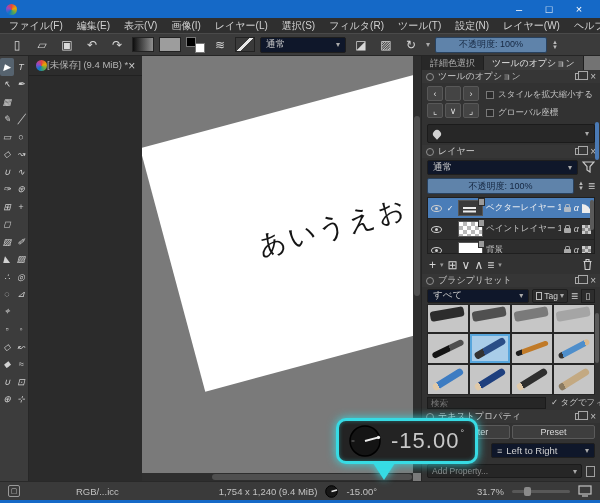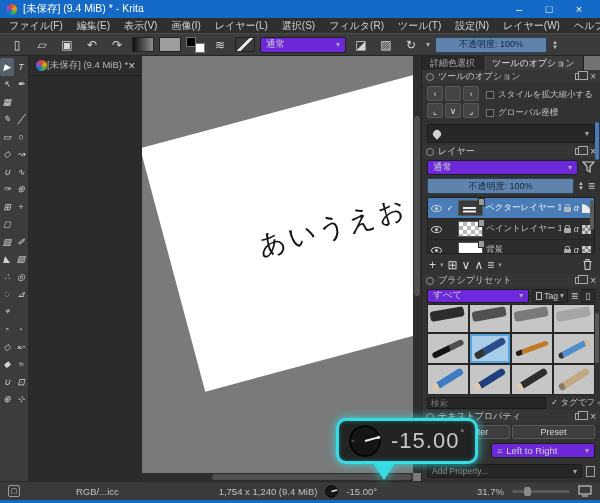--- a/index.html
+++ b/index.html
@@ -19,21 +19,21 @@
 
   
   .toolbar{height:23px;background:#3b3b3b;border-top:1px solid #4a4a4a;border-bottom:1px solid #252525;display:flex;align-items:center;gap:5px;padding:0 7px;flex:0 0 auto}
   .ti{width:20px;text-align:center;color:#d8d8d8;font-size:12px;line-height:16px}
   .grad-sw{width:22px;height:15px;background:linear-gradient(90deg,#0e0e0e,#909090);border:1px solid #222}
   .pat-sw{width:22px;height:15px;background:#9d9d9d;border:1px solid #222}
   .fgbg{position:relative;width:19px;height:16px}
   .fg-sw{position:absolute;left:0;top:0;width:10px;height:10px;background:#000;border:1px solid #777;z-index:2}
   .bg-sw{position:absolute;right:0;bottom:0;width:10px;height:10px;background:#fff;border:1px solid #777}
   .brushbox{width:20px;height:15px;border:1px solid #222;background:linear-gradient(135deg,#3a3a3a 42%,#e8e8e8 42%,#e8e8e8 58%,#3a3a3a 58%)}
-  .combo{display:flex;align-items:center;justify-content:space-between;background:#6d28d9;border:1px solid #1e1e1e;height:16px;padding:0 5px;font-size:9.5px;color:#cfcfcf;border-radius:2px}
+  .combo{display:flex;align-items:center;justify-content:space-between;background:#0f172a;border:1px solid #1e1e1e;height:16px;padding:0 5px;font-size:9.5px;color:#cfcfcf;border-radius:2px}
   .blend-main{width:86px}
   .caret{font-size:8px;color:#aaa}
   .op-slider{width:112px;height:16px;background:#5f83aa;border:1px solid #28415e;color:#152741;font-size:9px;display:flex;align-items:center;justify-content:center;border-radius:2px}
   .spin{display:flex;flex-direction:column;font-size:6px;line-height:5px;color:#bbb}
 
   
   .main{flex:1;display:flex;min-height:0}
 
   .toolbox{width:29px;background:#3c3c3c;border-right:1px solid #272727;display:grid;grid-template-columns:14px 14px;grid-auto-rows:17.5px;justify-content:center;padding-top:2px;flex:0 0 auto}
   .tool{display:flex;align-items:center;justify-content:center;font-size:9px;color:#d2d2d2}
@@ -152,21 +152,20 @@
   .rot-deg{font-size:9px;color:#c8c8c8;vertical-align:top;margin-left:1px}
   .rot-tail{position:absolute;left:373px;top:463px;width:0;height:0;border-left:11px solid transparent;border-right:11px solid transparent;border-top:17px solid #37dbe4;filter:drop-shadow(0 0 4px rgba(55,219,228,.95));z-index:59}
 </style>
 </head>
 <body>
 
 <div class="win">
 
   <div class="titlebar">
     <span class="krita-logo"></span>
-    <span>[未保存] (9.4 MiB) * - Krita</span>
     <span class="tb-controls">
       <span class="tb-btn">–</span>
       <span class="tb-btn">□</span>
       <span class="tb-btn">×</span>
     </span>
   </div>
 
   <div class="menubar">
 
   <span class="mi">ファイル(F)</span>

